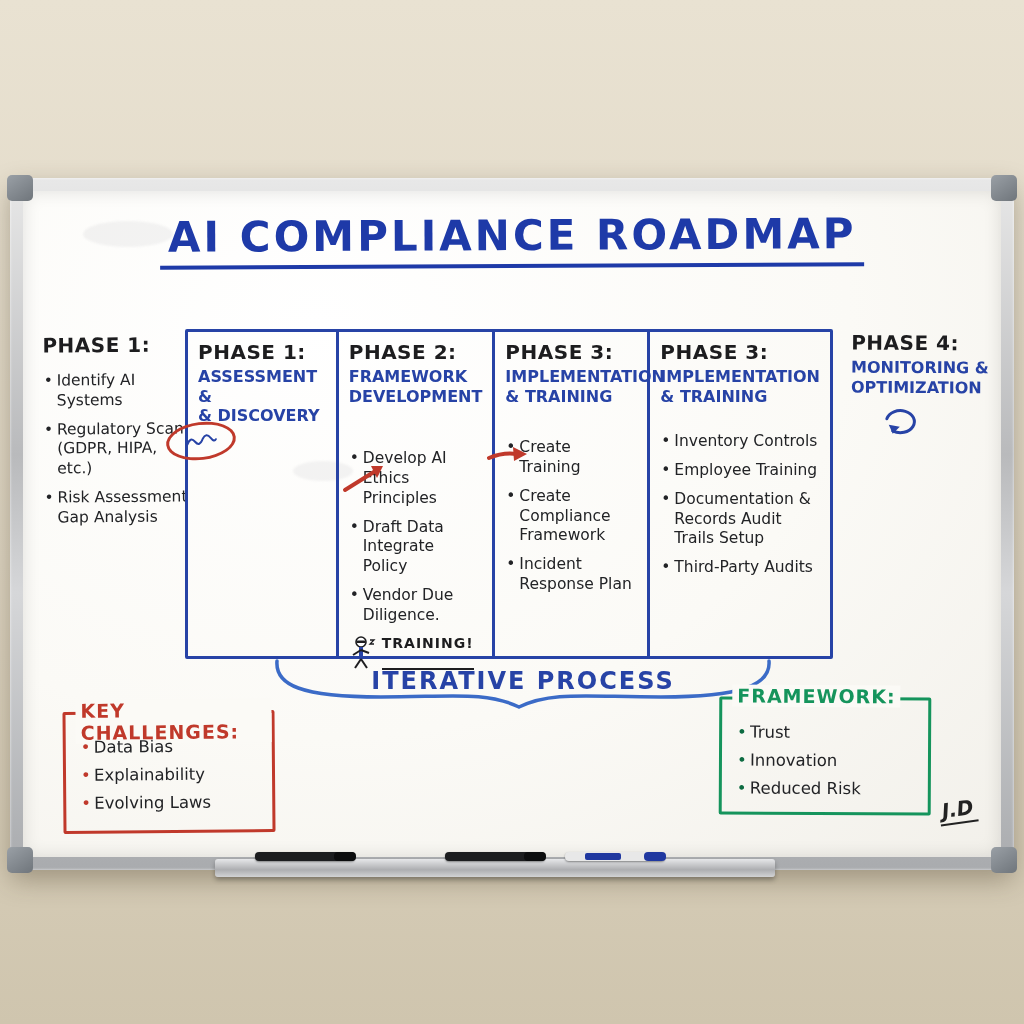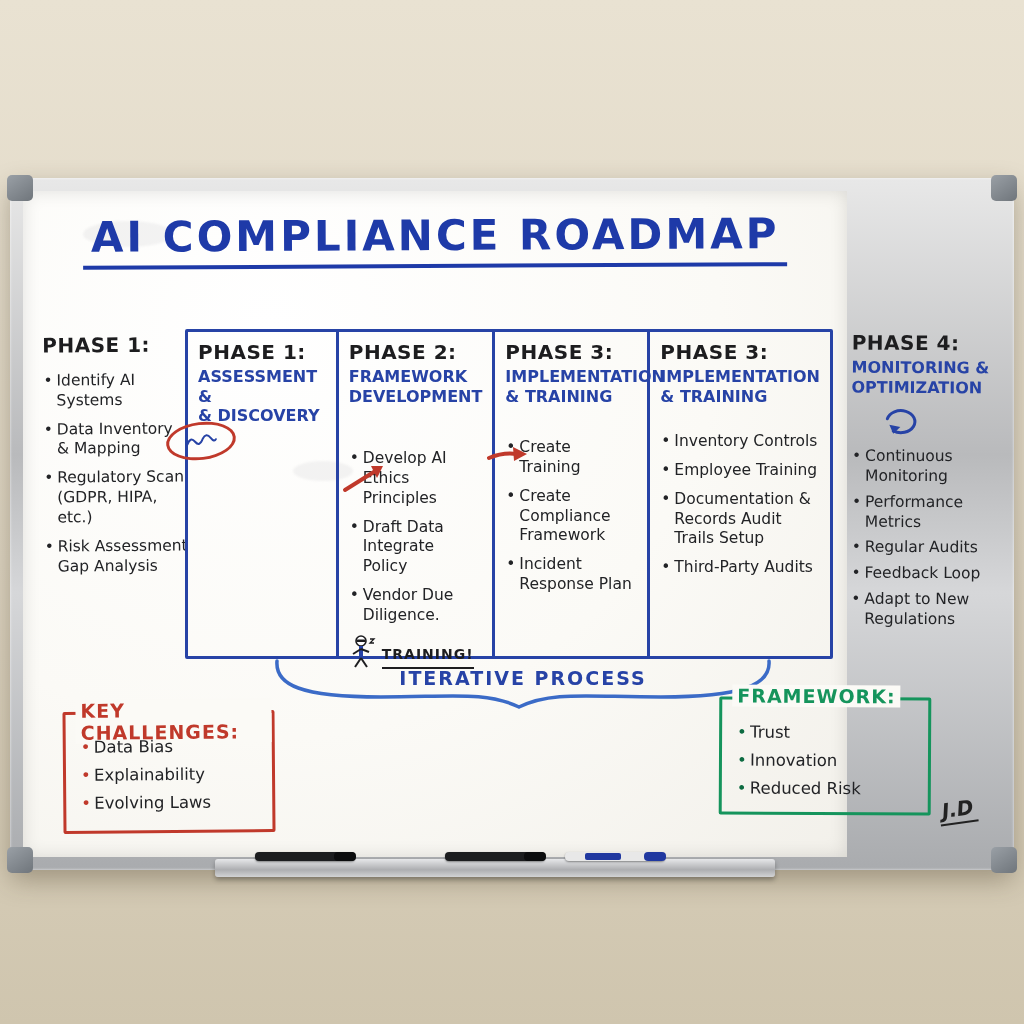--- a/index.html
+++ b/index.html
@@ -15,21 +15,21 @@
     border-radius:6px; padding:13px;
     box-shadow:0 10px 26px rgba(60,50,30,.35), inset 0 0 3px rgba(255,255,255,.8);
   }
   .corner{
     position:absolute; width:26px; height:26px; background:linear-gradient(145deg,#9aa0a6,#6f757b);
     border-radius:5px; z-index:5;
   }
   .corner.tl{left:-3px;top:-3px}.corner.tr{right:-3px;top:-3px}
   .corner.bl{left:-3px;bottom:-3px}.corner.br{right:-3px;bottom:-3px}
   .board-inner{
-    position:relative; width:824px; height:666px; background:
+    position:relative; width:978px; height:666px; background:
       radial-gradient(ellipse at 30% 20%, #ffffff 0%, #fbfaf6 55%, #f2f0ea 100%);
     box-shadow:inset 0 0 18px rgba(0,0,0,.12);
   }
   .title-wrap{ position:absolute; top:20px; left:0; width:100%; text-align:center; }
   .title{
     display:inline-block; font-size:42px; font-weight:bold; letter-spacing:3px;
     color:#1e3aa8; border-bottom:4px solid #1e3aa8; padding:0 8px 4px 8px;
     transform:rotate(-.3deg);
   }
   .heading{ font-size:20px; font-weight:bold; color:#1d1d1f; letter-spacing:.5px; }
@@ -51,23 +51,23 @@
   .right-col .items{ margin-top:6px; }
   .right-col .item{ margin-bottom:6px; }
   .cycle{ margin:6px 0 0 28px; }
   .red-circle{
     position:absolute; left:-22px; top:90px; width:70px; height:38px;
     border:3px solid #c0392b; border-radius:50%; transform:rotate(-7deg);
     display:flex; align-items:center; justify-content:center;
   }
   .arrow-svg{ position:absolute; }
   .figure-row{ display:flex; align-items:flex-end; gap:5px; margin-top:4px; margin-left:2px; }
-  .training-label{ font-size:14px; font-weight:bold; color:#1d1d1f; letter-spacing:1px; border-bottom:2px solid #1d1d1f; padding-bottom:5px;}
+  .training-label{ font-size:14px; font-weight:bold; color:#1d1d1f; letter-spacing:1px; border-bottom:2px solid #1d1d1f; padding-bottom:17px;}
   .brace-wrap{ position:absolute; left:248px; top:466px; width:504px; height:56px; text-align:center; }
-  .iterative{ font-size:19px; font-weight:bold; color:#2743a6; letter-spacing:2px; position:relative; z-index:2;}
+  .iterative{ font-size:24px; font-weight:bold; color:#2743a6; letter-spacing:2px; position:relative; z-index:2;}
   .anno-box{ position:absolute; border-radius:2px; padding:14px 12px 6px 14px; }
   .challenges{ left:40px; top:520px; width:212px; height:122px; border:3px solid #c0392b; transform:rotate(-.5deg);}
   .benefits{ left:696px; top:506px; width:212px; height:118px; border:3px solid #15945c; transform:rotate(.3deg);}
   .anno-heading{
     position:absolute; top:-15px; left:10px; padding:0 5px; background:#fbfaf6;
     font-size:19px; font-weight:bold; letter-spacing:1px;
   }
   .challenges .anno-heading{ color:#c0392b; }
   .benefits .anno-heading{ color:#15945c; }
   .challenges .item::before{ color:#c0392b; }
@@ -104,21 +104,20 @@
     <div class="smudge" style="left:270px;top:270px;width:60px;height:20px;"></div>
 
     <div class="title-wrap">
       <span class="title">AI COMPLIANCE ROADMAP</span>
     </div>
 
     <div class="left-col">
       <div class="heading">PHASE 1:</div>
       <div class="items">
         <div class="item">Identify AI Systems</div>
-        <div class="item">Data Inventory &amp; Mapping</div>
         <div class="item">Regulatory Scan (GDPR, HIPA, etc.)</div>
         <div class="item">Risk Assessment Gap Analysis</div>
       </div>
     </div>
 
     <div class="box">
 
       <div class="phase-col pc1">
         <div class="heading">PHASE 1:</div>
         <div class="subheading">
@@ -187,27 +186,20 @@
 
     <div class="right-col">
       <div class="heading">PHASE 4:</div>
       <div class="subheading">MONITORING &amp; OPTIMIZATION</div>
       <div class="cycle">
         <svg width="44" height="34" viewBox="0 0 44 34">
           <path d="M8 16 a14 11 0 1 1 6 12" stroke="#2743a6" stroke-width="3" fill="none" stroke-linecap="round"></path>
           <path d="M10 22 L14 31 L21 24 Z" fill="#2743a6"></path>
         </svg>
       </div>
-      <div class="items">
-        <div class="item">Continuous Monitoring</div>
-        <div class="item">Performance Metrics</div>
-        <div class="item">Regular Audits</div>
-        <div class="item">Feedback Loop</div>
-        <div class="item">Adapt to New Regulations</div>
-      </div>
     </div>
 
     <div class="brace-wrap">
       <svg style="position:absolute;left:0;top:0;" width="504" height="56" viewBox="0 0 504 56">
         <path d="M6 4 C4 28 30 40 110 40 C180 40 215 34 248 50 C281 34 316 40 390 40 C470 40 500 28 498 4" stroke="#3b6bc7" stroke-width="3.5" fill="none" stroke-linecap="round"></path>
       </svg>
       <div class="iterative" style="margin-top:10px;">ITERATIVE PROCESS</div>
     </div>
 
     <div class="anno-box challenges">

